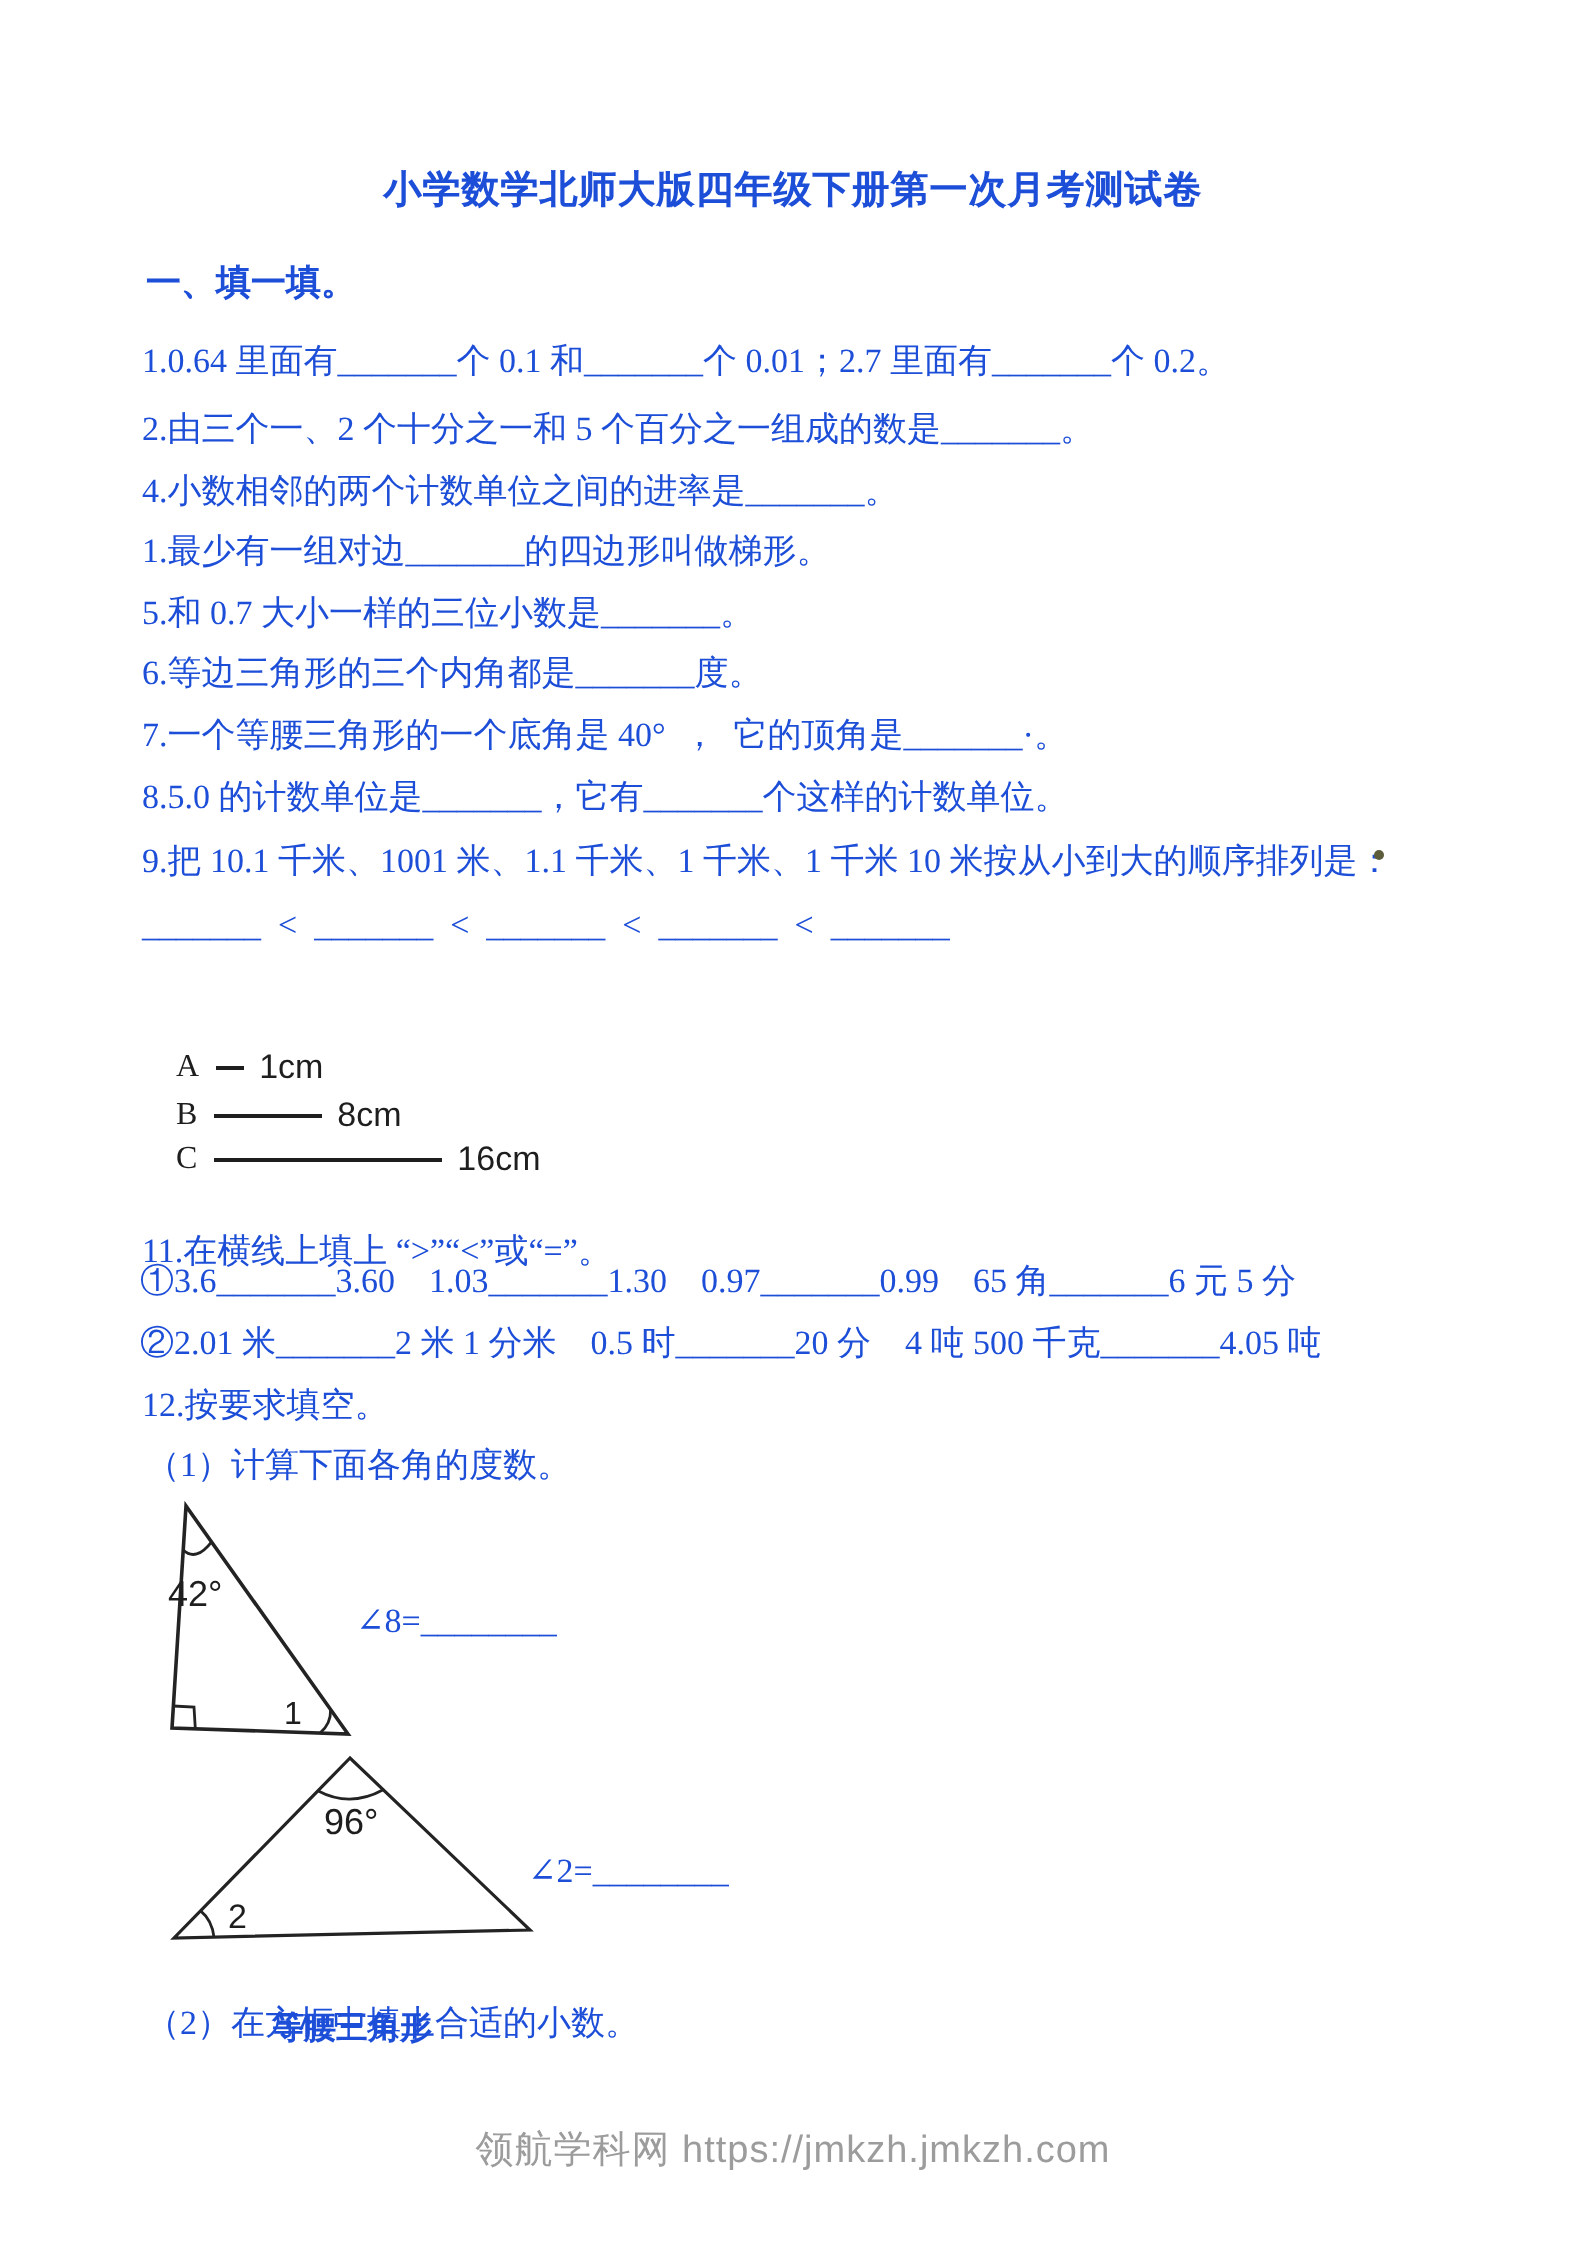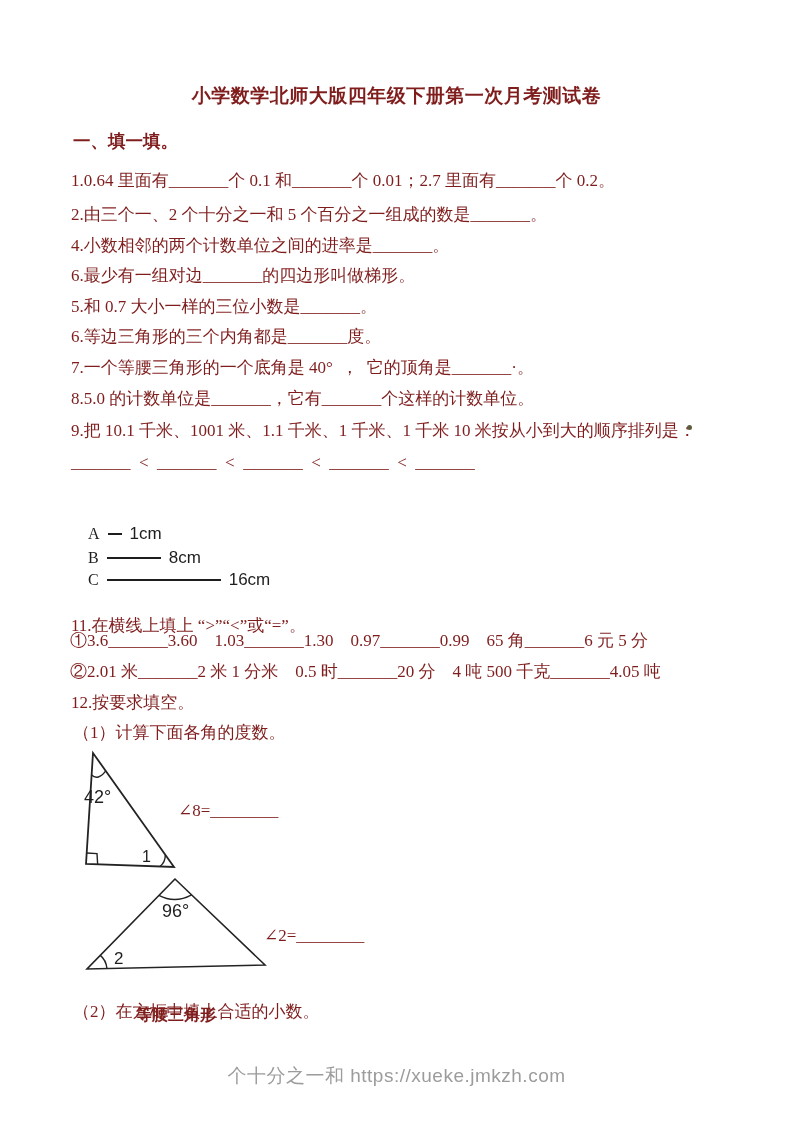--- a/index.html
+++ b/index.html
@@ -1,20 +1,20 @@
 <!DOCTYPE html>
 <html><head>
 <meta charset="utf-8">
 <style>
   html,body{margin:0;padding:0;background:#ffffff;}
   .page{
     position:relative;width:793px;height:1122px;background:#ffffff;
     font-family:"Liberation Serif","DejaVu Serif",serif;color:#1e1e1e;overflow:hidden;
   }
-  .t{position:absolute;white-space:pre;font-size:17px;line-height:1.25;color:#7f1d1d;}
+  .t{position:absolute;white-space:pre;font-size:17px;line-height:1.25;color:#1d4ed8;}
   .title{top:84px;left:0;width:100%;text-align:center;font-size:19px;font-weight:bold;letter-spacing:0.5px;}
   .sec{top:131px;left:73px;font-size:17.5px;font-weight:bold;}
   .q{left:71px;}
   .sub{left:73px;}
   .stickrow{position:absolute;left:88px;display:flex;align-items:center;gap:8px;font-size:16px;}
   .stickline{height:2px;background:#1e1e1e;display:inline-block;}
   .sticklen{font-size:17px;font-family:"Liberation Sans","DejaVu Sans",sans-serif;}
   .angle-ans{font-size:17px;}
   .caption{font-size:16px;font-weight:bold;margin-top:32px;}
   .watermark{
@@ -30,21 +30,21 @@
 <body>
 
 <div class="page">
 
   <div class="t title">小学数学北师大版四年级下册第一次月考测试卷</div>
   <div class="t sec">一、填一填。</div>
 
   <div class="t q" style="top:170px">1.0.64 里面有_______个 0.1 和_______个 0.01；2.7 里面有_______个 0.2。</div>
   <div class="t q" style="top:204px">2.由三个一、2 个十分之一和 5 个百分之一组成的数是_______。</div>
   <div class="t q" style="top:235px">4.小数相邻的两个计数单位之间的进率是_______。</div>
-  <div class="t q" style="top:265px">6.最少有一组对边_______的四边形叫做梯形。</div>
+  <div class="t q" style="top:265px">1.最少有一组对边_______的四边形叫做梯形。</div>
   <div class="t q" style="top:296px">5.和 0.7 大小一样的三位小数是_______。</div>
   <div class="t q" style="top:326px">6.等边三角形的三个内角都是_______度。</div>
   <div class="t q" style="top:357px">7.一个等腰三角形的一个底角是 40°  ，  它的顶角是_______·。</div>
   <div class="t q" style="top:388px">8.5.0 的计数单位是_______，它有_______个这样的计数单位。</div>
   <div class="t q" style="top:420px">9.把 10.1 千米、1001 米、1.1 千米、1 千米、1 千米 10 米按从小到大的顺序排列是：</div>
   <div class="inkdot"></div>
   <div class="t q" style="top:452px">_______  &lt;  _______  &lt;  _______  &lt;  _______  &lt;  _______</div>
 
   <div class="stickrow" style="top:524px">
     <span>A</span>
@@ -83,14 +83,14 @@
     <path d="M 82.9,25.4 Q 99,34 115.6,24.9" fill="none" stroke="#232323" stroke-width="1.4"></path>
     <path d="M 31,98.6 Q 30,90 24.3,85.4" fill="none" stroke="#232323" stroke-width="1.4"></path>
     <text x="86" y="47" font-size="18">96°</text>
     <text x="38" y="94" font-size="17">2</text>
   </svg>
   <div class="t caption" style="top:973px;left:136px">等腰三角形</div>
   <div class="t angle-ans" style="top:925px;left:264px">∠2=________</div>
 
   <div class="t sub" style="top:1001px">（2）在方框中填上合适的小数。</div>
 
-  <div class="t watermark">个十分之一和 https://xueke.jmkzh.com</div>
+  <div class="t watermark">领航学科网 https://jmkzh.jmkzh.com</div>
 </div>
 
 </body></html>

